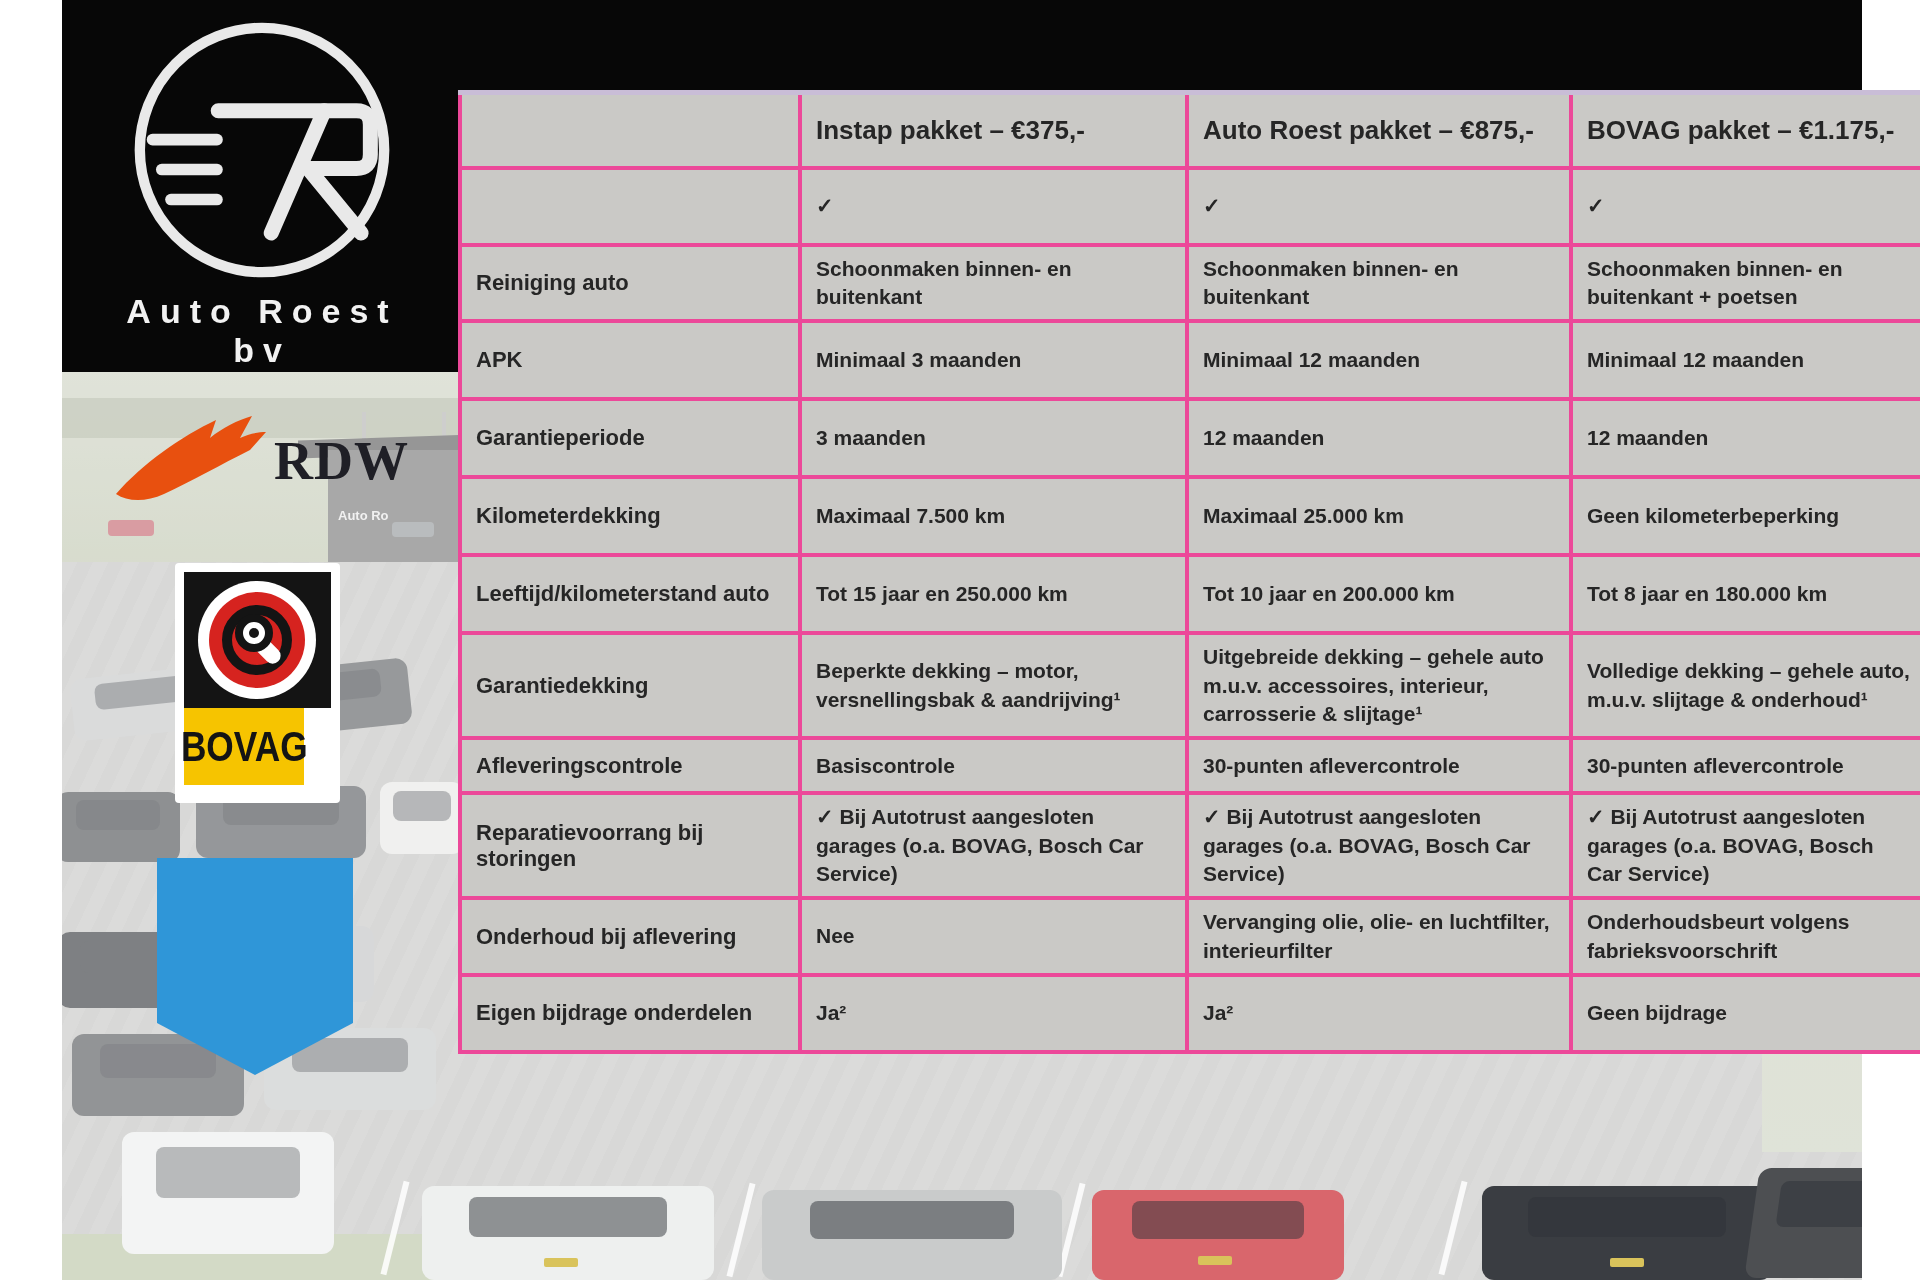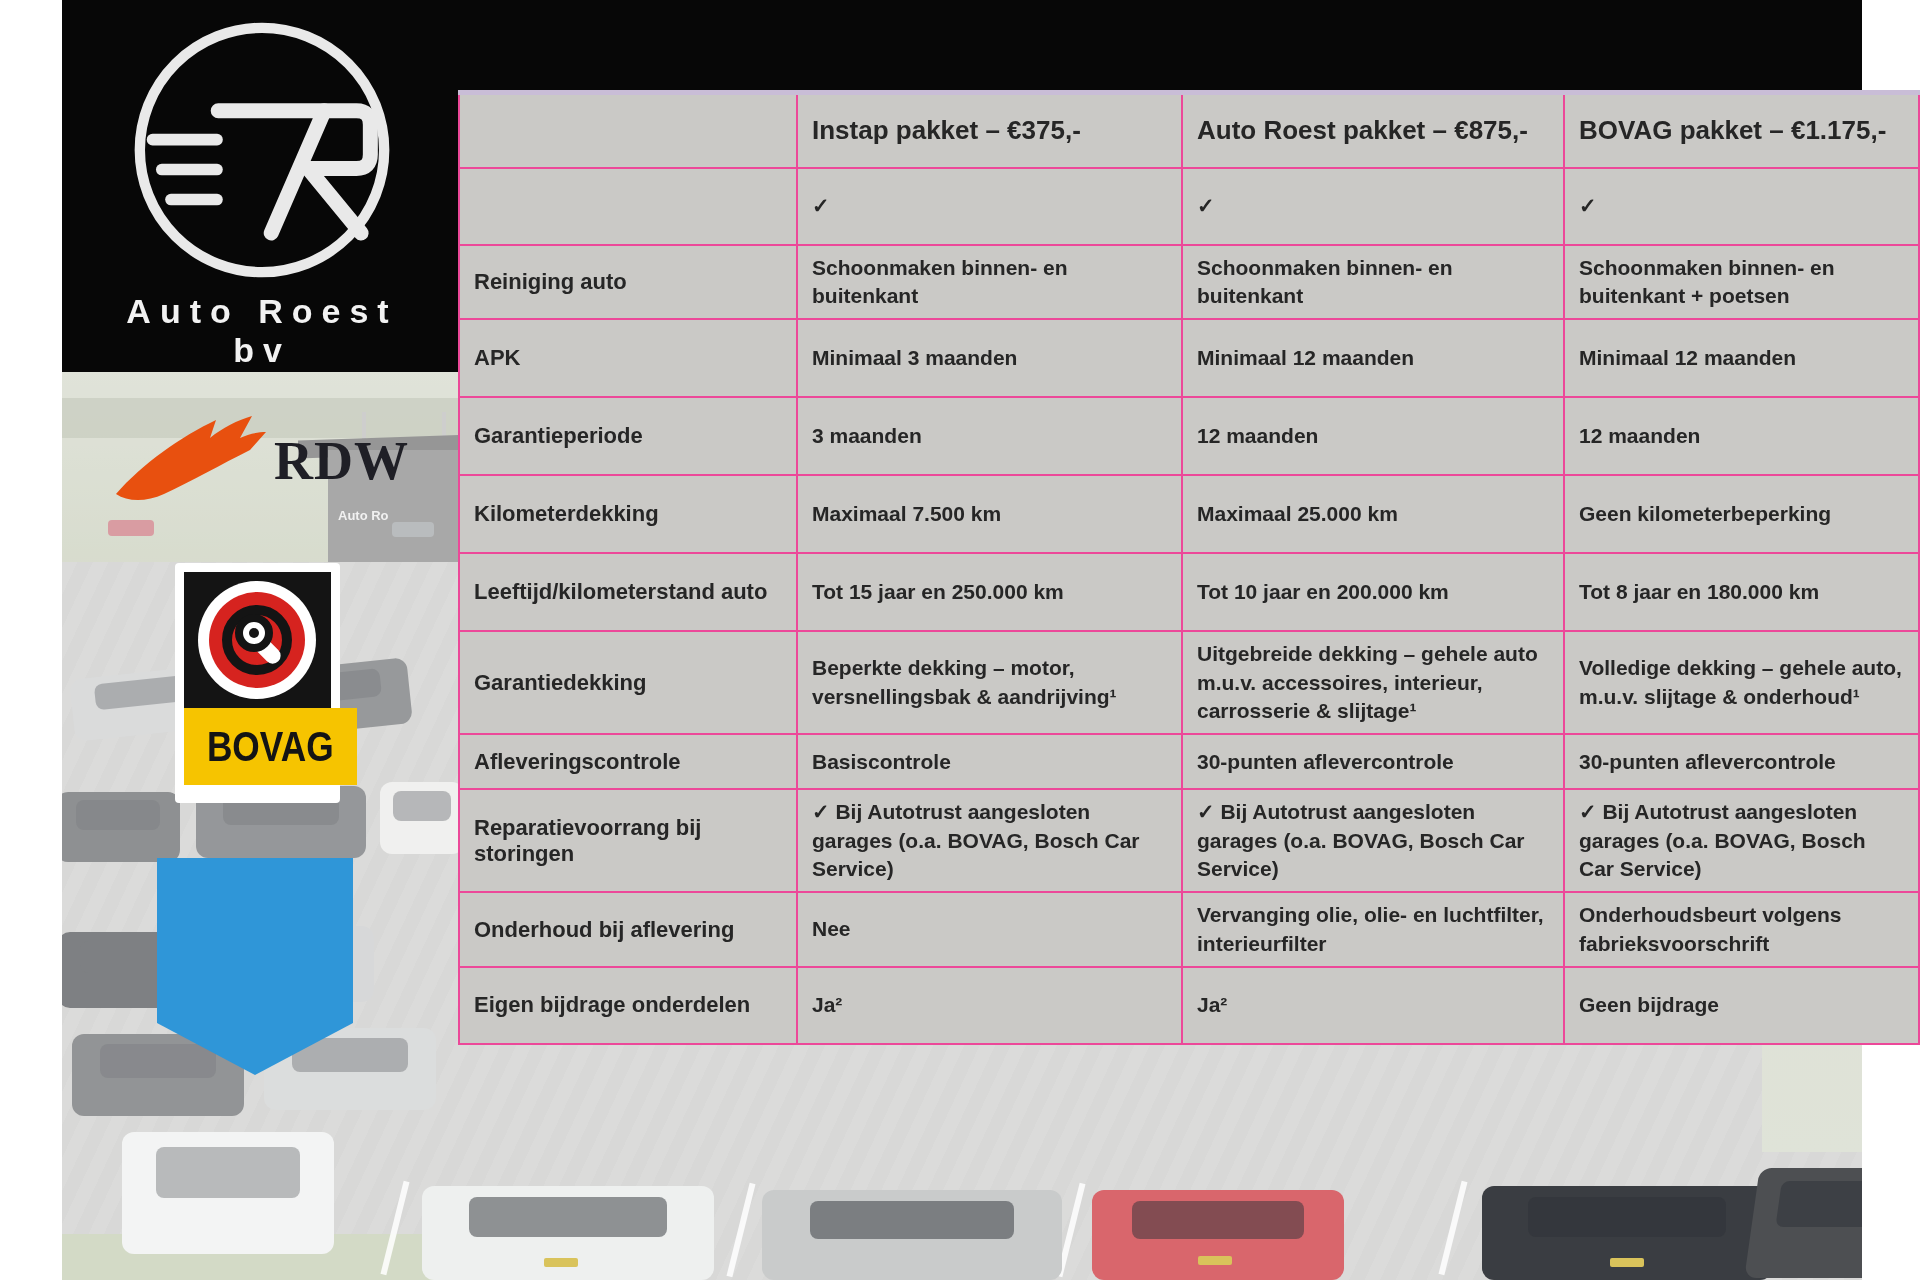--- a/index.html
+++ b/index.html
@@ -50,39 +50,39 @@
   .bovag-square{position:relative;width:147px;height:136px;background:#141414;}
   .bovag-circle{position:absolute;left:14px;top:9px;width:118px;height:118px;background:#ffffff;border-radius:50%;}
   .bovag-red{position:absolute;left:11px;top:11px;width:96px;height:96px;background:#d6231f;border-radius:50%;}
   .bovag-ring{position:absolute;left:13px;top:13px;width:70px;height:70px;border:10px solid #141414;
               border-radius:50%;box-sizing:border-box;}
   .bovag-arm{position:absolute;left:44px;top:40px;width:16px;height:52px;background:#ffffff;
              border-radius:8px;transform:rotate(-45deg);transform-origin:50% 12px;}
   .bovag-hub{position:absolute;left:37px;top:33px;width:22px;height:22px;background:#ffffff;
              border:8px solid #141414;border-radius:50%;box-sizing:content-box;}
   .bovag-hub::after{content:"";position:absolute;left:6px;top:6px;width:10px;height:10px;background:#141414;border-radius:50%;}
-  .bovag-band{position:relative;width:173px;height:77px;background:#f6c400;display:flex;
+  .bovag-band{position:relative;width:120px;height:77px;background:#f6c400;display:flex;
               align-items:center;justify-content:center;}
   .bovag-word{font-weight:bold;font-size:43px;color:#141414;transform:scaleX(.82);letter-spacing:0;}
 
   
   .bosch{position:absolute;left:157px;top:858px;width:196px;height:217px;}
   .bosch-outer{position:absolute;inset:0;background:#2f96d8;
                clip-path:polygon(0 0,100% 0,100% 76%,50% 100%,0 76%);}
   .bosch-inner{position:absolute;left:10px;top:10px;right:10px;bottom:10px;background:#ffffff;
                clip-path:polygon(0 0,100% 0,100% 76%,50% 100%,0 76%);
                display:flex;flex-direction:column;align-items:center;}
   .bosch-word{margin-top:16px;font-weight:bold;font-size:42px;color:#e0251b;letter-spacing:1px;transform:scaleX(.92);}
   .bosch-service{font-weight:bold;font-size:41px;color:#2c6e6a;margin-top:-2px;transform:scaleX(.95);}
   .bosch-armature{margin-top:4px;}
 
   
   table.pkg{position:absolute;left:458px;top:90px;width:1340px;border-collapse:collapse;table-layout:fixed;
             background:#cac9c6;border:2px solid #4e4e4e;border-top:5px solid #c9bdd7;}
-  table.pkg th,table.pkg td{border:2px solid #ec4899;vertical-align:middle;padding:8px 14px;
+  table.pkg th,table.pkg td{border:4px solid #ec4899;vertical-align:middle;padding:8px 14px;
             color:#262626;text-align:left;overflow:hidden;}
   table.pkg th{font-size:26px;font-weight:bold;}
   td.lblcell{font-size:22px;font-weight:bold;}
   td.cell{font-size:21px;font-weight:bold;line-height:1.35;}
 </style>
 </head>
 <body>
 
 <div class="stage">
 

